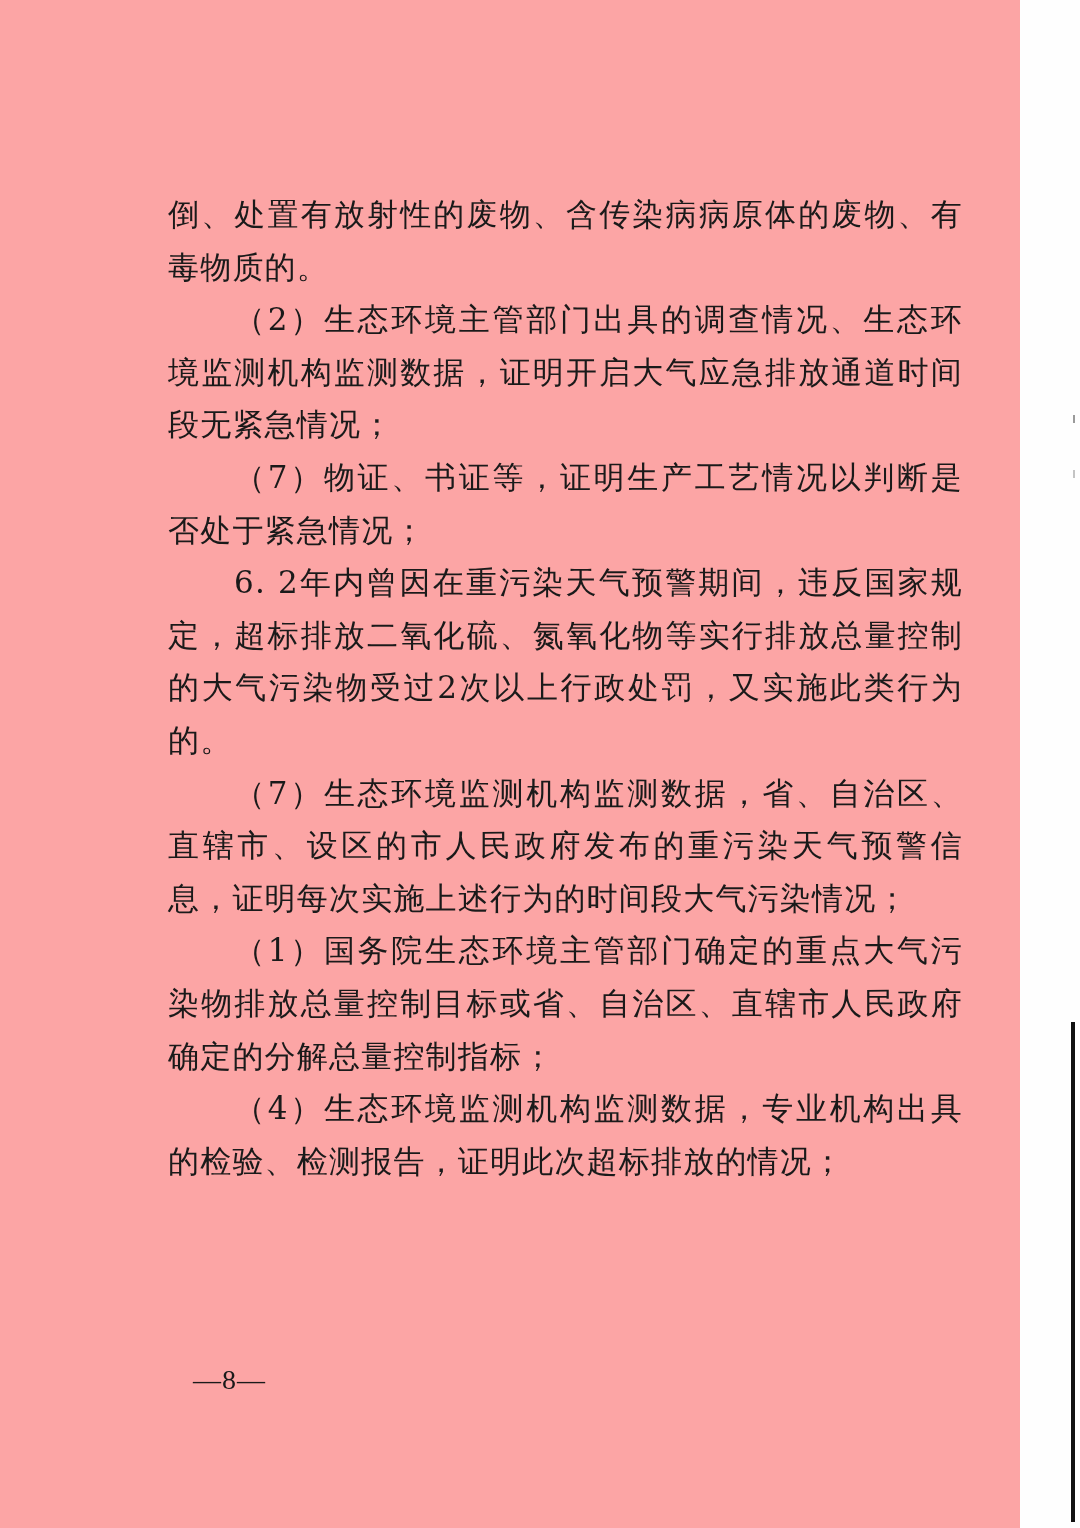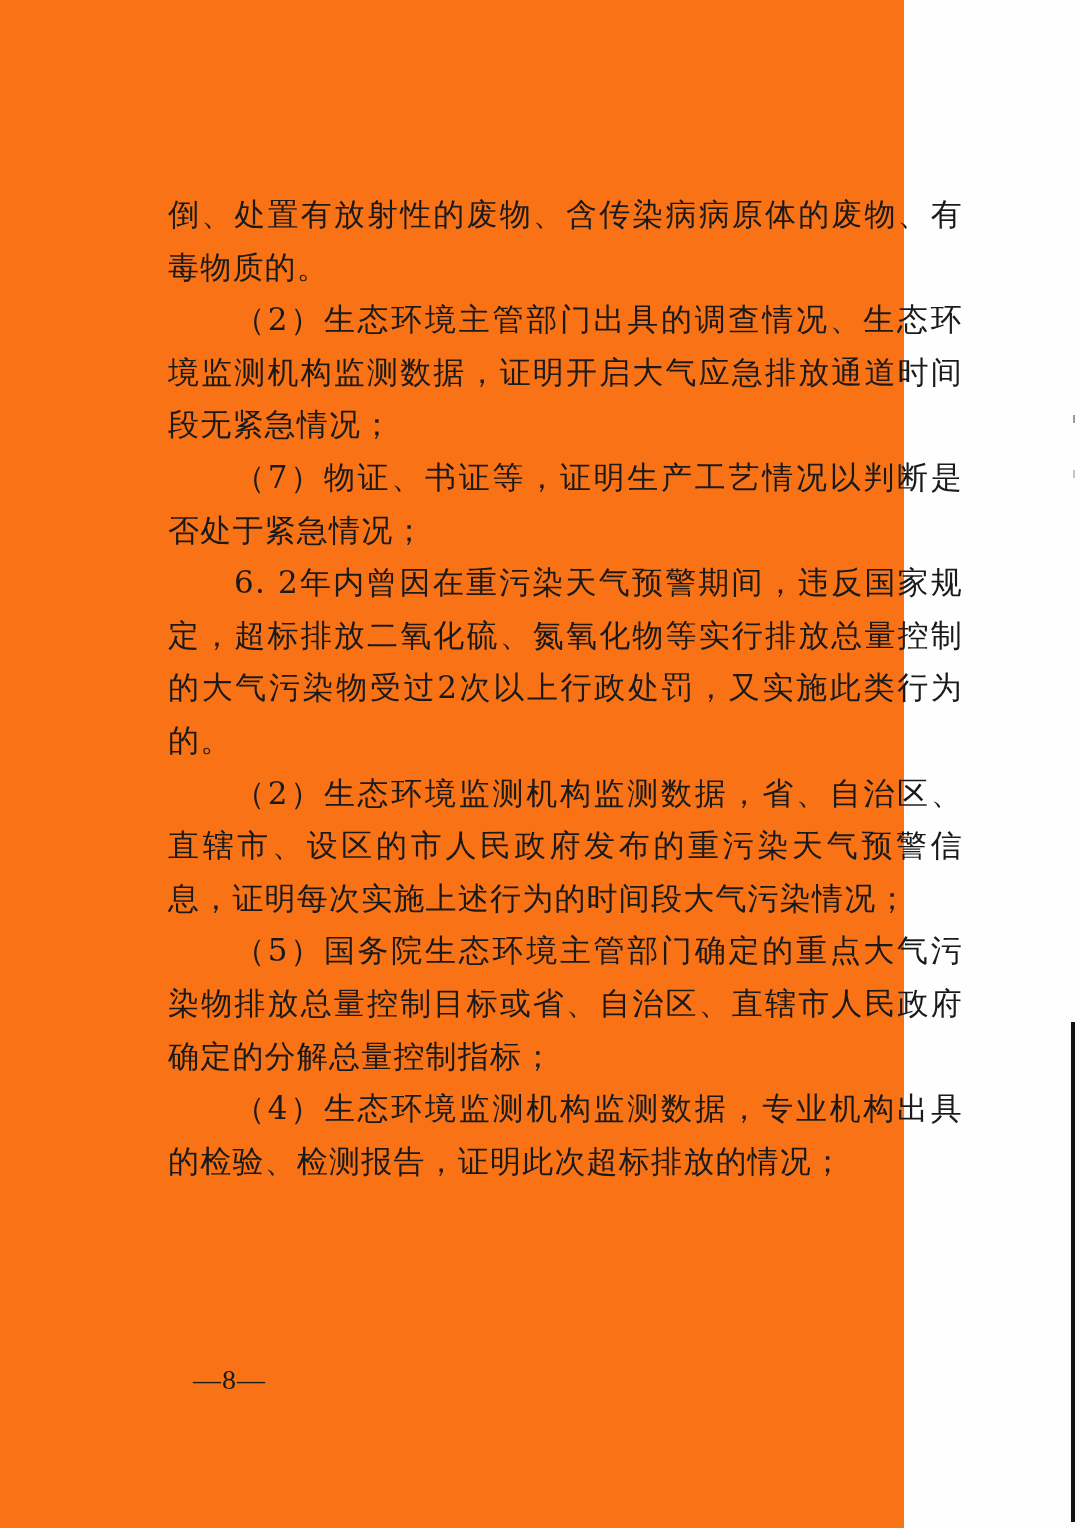--- a/index.html
+++ b/index.html
@@ -11,23 +11,23 @@
       width: 1080px;
       height: 1528px;
       position: relative;
       overflow: hidden;
       background: #fefefe;
     }
     .page {
       position: absolute;
       left: 0;
       top: 0;
-      width: 904px;
+      width: 1020px;
       height: 1528px;
-      background: #f97316;
+      background: #fca5a5;
     }
     .body-text {
       position: absolute;
       left: 168px;
       top: 188px;
       width: 795px;
       font-family: "DejaVu Serif", "Liberation Serif", serif;
       font-size: 31px;
       line-height: 52.6px;
       color: #1a1a1a;
@@ -70,22 +70,22 @@
   </style>
 </head>
 <body>
 
 <div class="page">
   <div class="body-text">
     <p class="para no-indent">倒、处置有放射性的废物、含传染病病原体的废物、有毒物质的。</p>
     <p class="para">（2）生态环境主管部门出具的调查情况、生态环境监测机构监测数据，证明开启大气应急排放通道时间段无紧急情况；</p>
     <p class="para">（7）物证、书证等，证明生产工艺情况以判断是否处于紧急情况；</p>
     <p class="para">6. 2年内曾因在重污染天气预警期间，违反国家规定，超标排放二氧化硫、氮氧化物等实行排放总量控制的大气污染物受过2次以上行政处罚，又实施此类行为的。</p>
-    <p class="para">（2）生态环境监测机构监测数据，省、自治区、直辖市、设区的市人民政府发布的重污染天气预警信息，证明每次实施上述行为的时间段大气污染情况；</p>
-    <p class="para">（5）国务院生态环境主管部门确定的重点大气污染物排放总量控制目标或省、自治区、直辖市人民政府确定的分解总量控制指标；</p>
+    <p class="para">（7）生态环境监测机构监测数据，省、自治区、直辖市、设区的市人民政府发布的重污染天气预警信息，证明每次实施上述行为的时间段大气污染情况；</p>
+    <p class="para">（1）国务院生态环境主管部门确定的重点大气污染物排放总量控制目标或省、自治区、直辖市人民政府确定的分解总量控制指标；</p>
     <p class="para">（4）生态环境监测机构监测数据，专业机构出具的检验、检测报告，证明此次超标排放的情况；</p>
   </div>
 
   <div class="page-number">—8—</div>
 
   <div class="scan-speck" style="left:1073px; top:415px; height:8px;"></div>
   <div class="scan-speck" style="left:1073px; top:470px; height:8px; background:#c4c4c4;"></div>
   <div class="scan-edge-bar"></div>
 </div>
 

